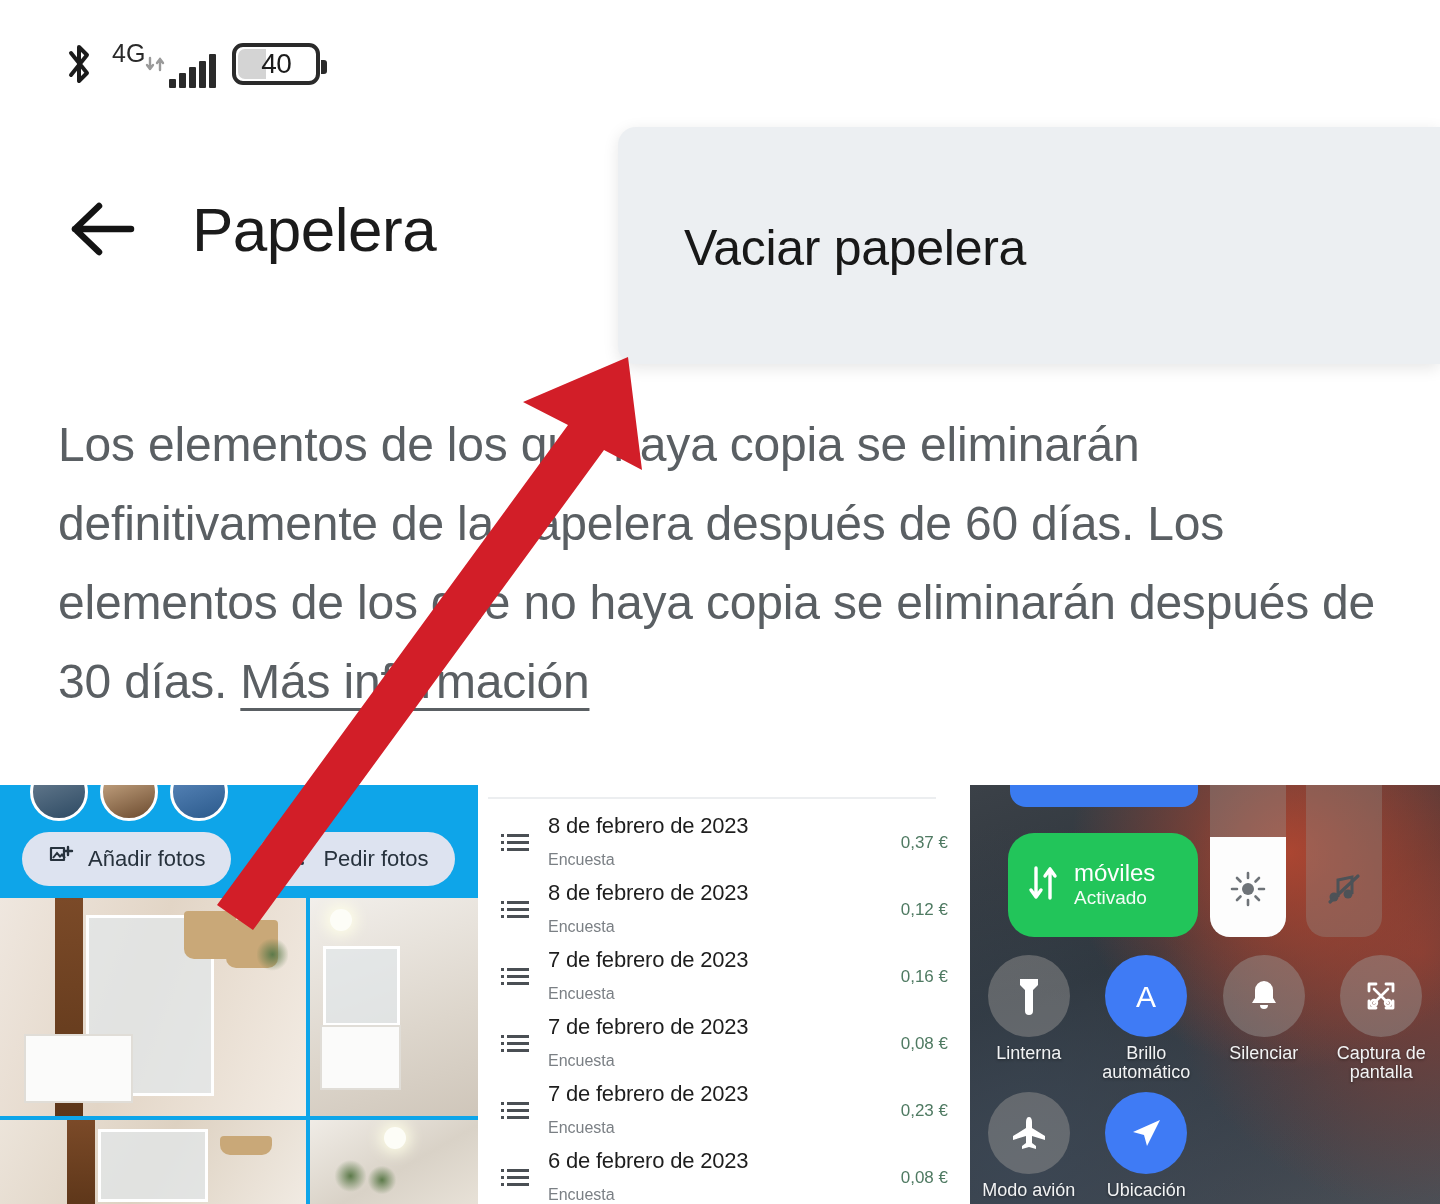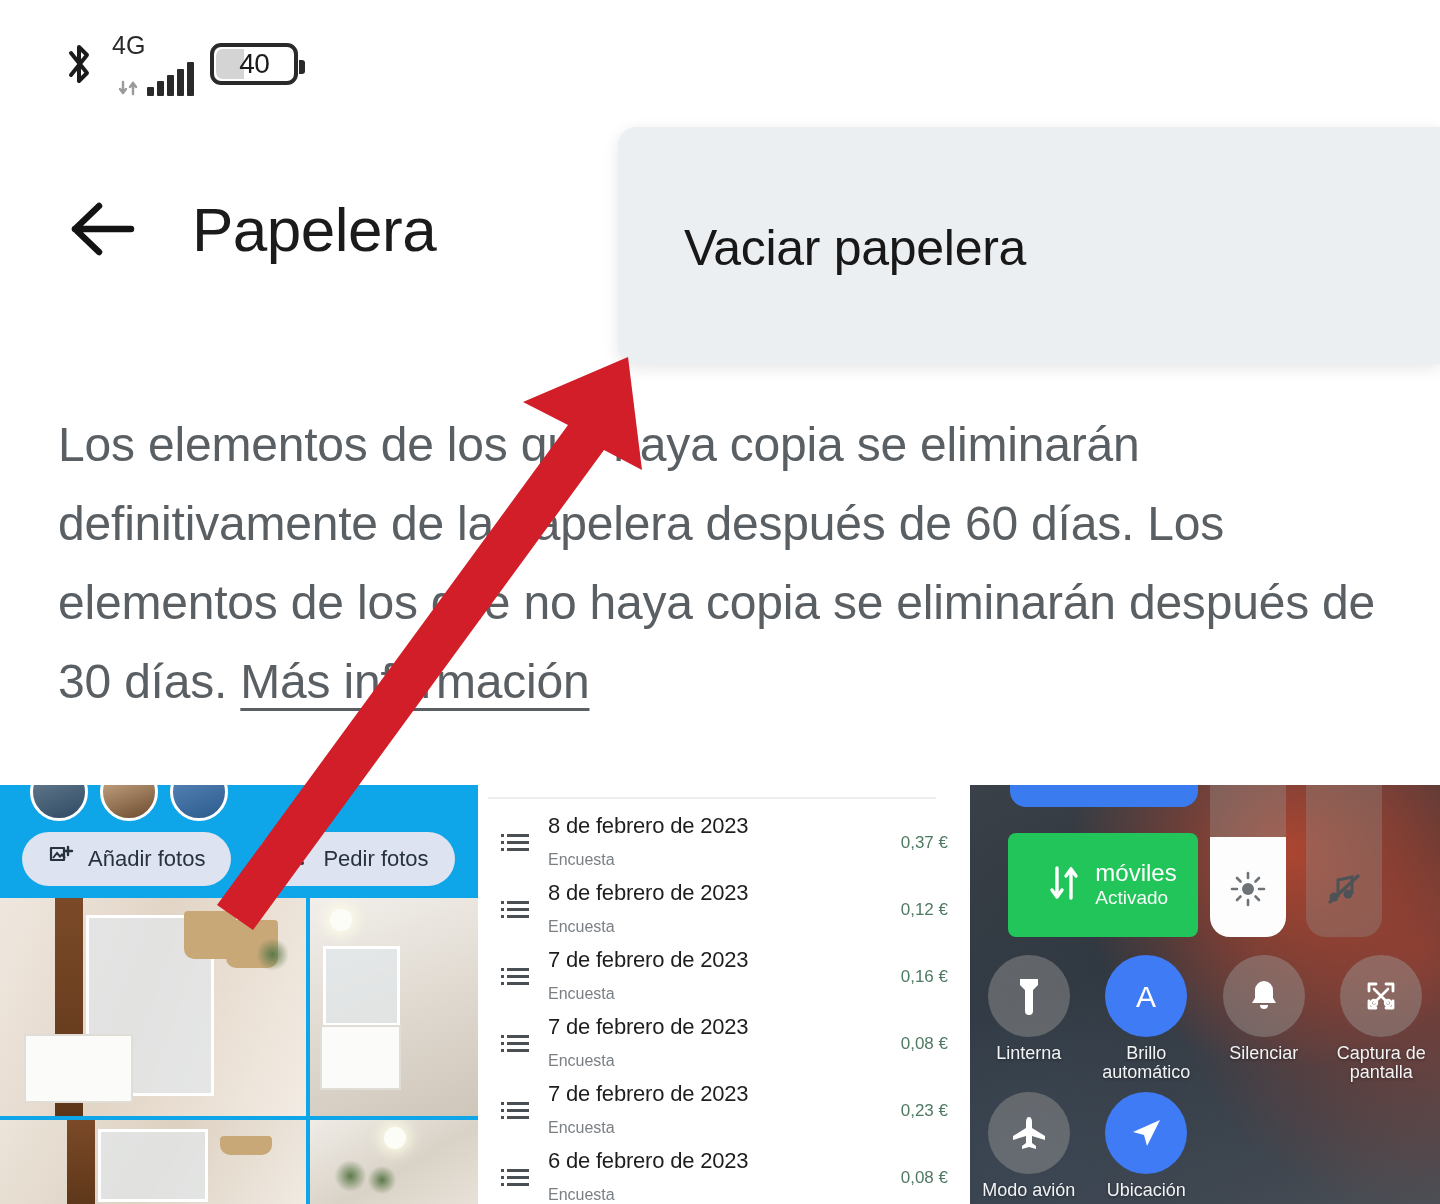--- a/index.html
+++ b/index.html
@@ -53,21 +53,21 @@
     gap: 2px;
   }
   .net-label {
     font-size: 25px;
     color: #2a2a2a;
     line-height: 1;
     margin-bottom: 22px;
   }
   .net-stack {
     display: flex;
-    flex-direction: column;
+    flex-direction: row;
     align-items: center;
   }
   .bars {
     display: flex;
     align-items: flex-end;
     gap: 3px;
     height: 34px;
   }
   .bars i {
     display: block;
@@ -383,27 +383,26 @@
     background: #3a7bf0;
     border-radius: 16px;
   }
   .cc-connect {
     position: absolute;
     left: 38px;
     top: 48px;
     width: 190px;
     height: 104px;
     background: #22c55a;
-    border-radius: 8px;
+    border-radius: 26px;
     display: flex;
     align-items: center;
     padding-left: 18px;
     box-sizing: border-box;
     cursor: pointer;
-    justify-content: center;
   }
   .cc-connect .ic { flex: none; margin-right: 14px; }
   .cc-connect .tx1 {
     font-size: 24px;
     color: #ffffff;
     line-height: 1.1;
   }
   .cc-connect .tx2 {
     font-size: 19px;
     color: #ffffff;

